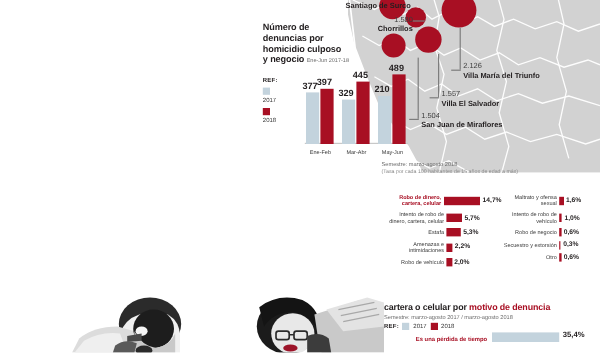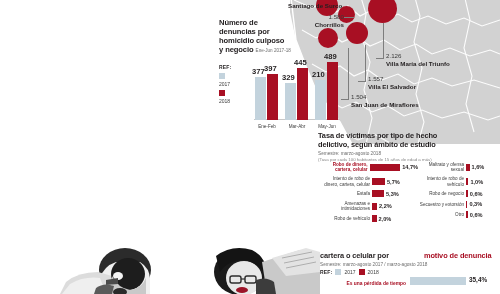--- a/index.html
+++ b/index.html
@@ -206,21 +206,21 @@
     left: 320px; top: 243px;
     width: 178px;
   }
   .blk3 h2 {
     margin: 0;
     font-size: 7.4px;
     line-height: 8.6px;
     font-weight: bold;
     letter-spacing: -0.1px;
   }
-  .blk3 h2 .accent { color: #a80f23; margin-left: 33px; }
+  .blk3 h2 .accent { color: #a80f23; }
   .blk3 .sem {
     font-size: 4.7px;
     color: #6d6d6d;
     margin-top: 1.5px;
   }
   .ref3 {
     display: flex;
     align-items: center;
     gap: 3px;
     margin-top: 2px;
@@ -375,24 +375,20 @@
         <div class="bar y17" style="left:1px; height:40px;"></div>
         <div class="bar y18" style="left:13px; height:58px;"></div>
         <div class="bval" style="left:-2px; bottom:41px;">210</div>
         <div class="bval" style="left:10px; bottom:59px;">489</div>
         <div class="gname" style="left:-1px; width:28px;">May-Jun</div>
       </div>
     </div>
   </div>
 
   <div class="blk2">
-    <h2>
-      <span>Tasa de víctimas por tipo de hecho</span><br>
-      <span>delictivo, según ámbito de estudio</span>
-    </h2>
     <div class="sem">Semestre: marzo-agosto 2018</div>
     <div class="note">(Tasa por cada 100 habitantes de 15 años de edad a más)</div>
 
     <div class="cols">
       <div class="colL">
 
         <div class="hrow">
           <div class="hlab hi">Robo de dinero, cartera, celular</div>
           <div class="hbar" style="width:32px;"></div>
           <div class="hval">14,7%</div>

